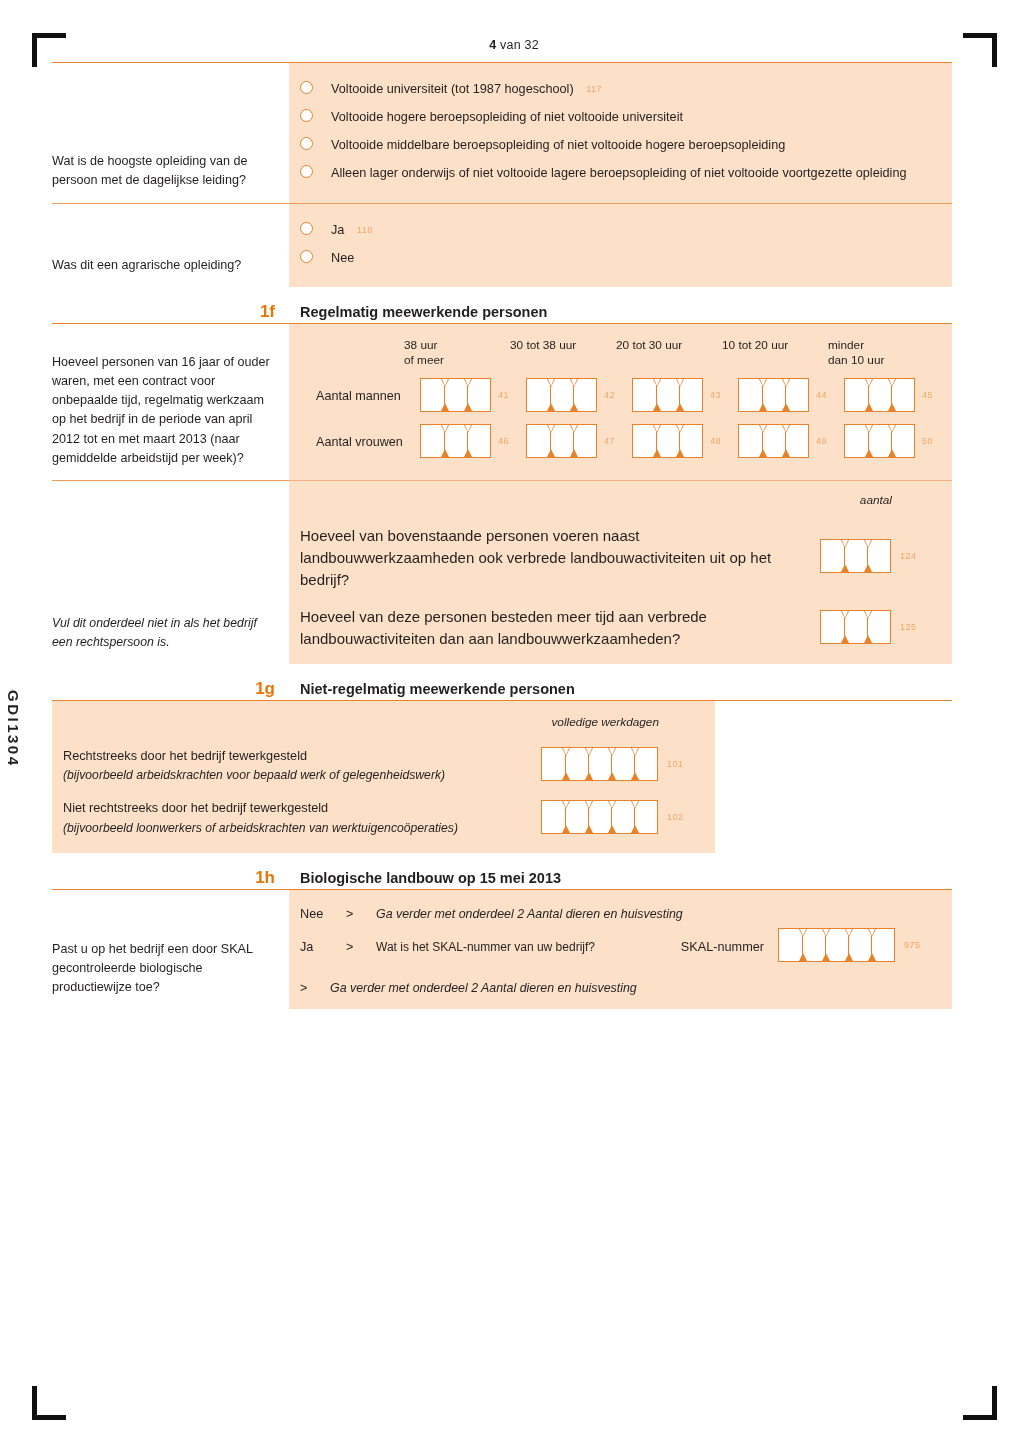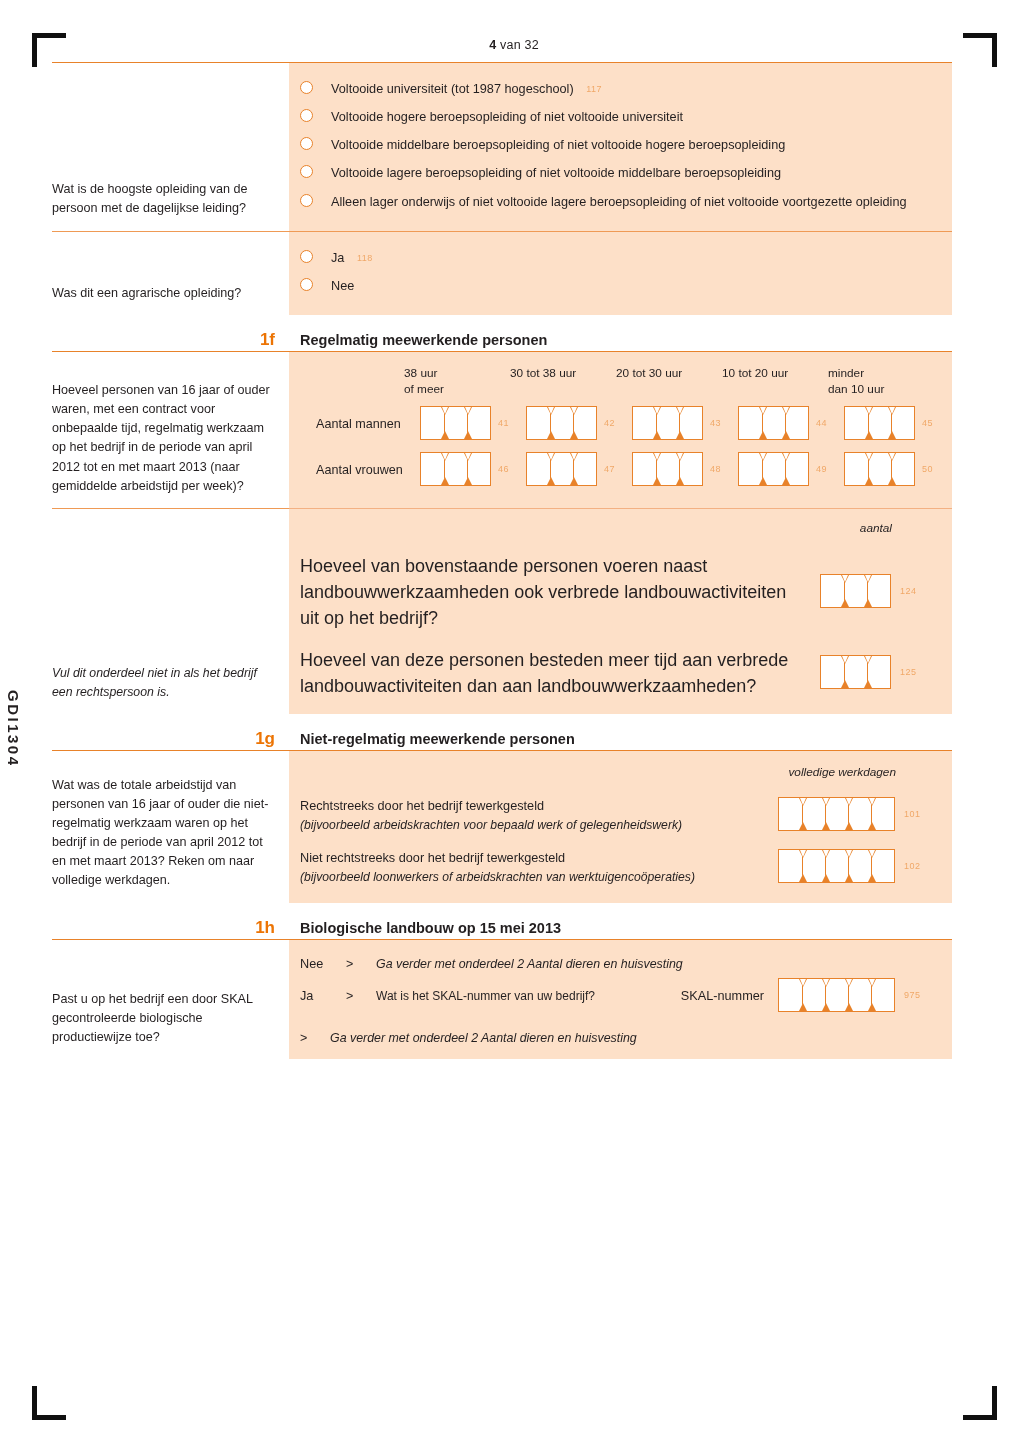--- a/index.html
+++ b/index.html
@@ -178,21 +178,21 @@
   .vb { position: relative; padding-top: 4px; }
   .vb .colhdr {
     position: absolute; right: 46px; top: 2px;
     font-size: 11.8px; font-style: italic; color: #231f20;
   }
   .vb-row {
     display: flex; align-items: center;
     margin: 16px 0 4px 0;
   }
   .vb-row .txt {
-    flex: 1; font-size: 18px; line-height: 1.45; padding-right: 16px;
+    flex: 1; font-size: 15px; line-height: 1.45; padding-right: 16px;
   }
   .vb-row .fld { flex: 0 0 auto; width: 118px; }
 
   
   .ng { position: relative; padding-top: 2px; }
   .ng .colhdr {
     position: absolute; right: 42px; top: 4px;
     font-size: 11.8px; font-style: italic; color: #231f20;
   }
   .ng-row { display: flex; align-items: center; margin: 15px 0 6px 0; }
@@ -263,24 +263,20 @@
       <div class="opt">
         <span class="radio"></span>
         <span class="opt-label">Voltooide hogere beroepsopleiding of niet voltooide universiteit</span>
       </div>
 
       <div class="opt">
         <span class="radio"></span>
         <span class="opt-label">Voltooide middelbare beroepsopleiding of niet voltooide hogere beroepsopleiding</span>
       </div>
 
-      <div class="opt">
-        <span class="radio"></span>
-        <span class="opt-label">Voltooide lagere beroepsopleiding of niet voltooide middelbare beroepsopleiding</span>
-      </div>
 
       <div class="opt">
         <span class="radio"></span>
         <span class="opt-label">Alleen lager onderwijs of niet voltooide lagere beroepsopleiding of niet voltooide voortgezette opleiding</span>
       </div>
 
     </div>
   </div>
 
   <div class="hr-full"></div>
@@ -503,21 +499,20 @@
     </div>
   </div>
 
   <div class="sec-head" style="padding-top:16px">
     <div class="sec-num">1g</div>
     <div class="sec-title">Niet-regelmatig meewerkende personen</div>
   </div>
   <div class="rule dark"></div>
 
   <div class="row">
-    <div class="LCOL">Wat was de totale arbeidstijd van personen van 16 jaar of ouder die niet-regelmatig werkzaam waren op het bedrijf in de periode van april 2012 tot en met maart 2013? Reken om naar volledige werkdagen.</div>
     <div class="RCOL">
       <div class="ng">
         <div class="colhdr">volledige werkdagen</div>
 
         <div class="ng-row" style="margin-top:34px">
           <div class="txt">
             <div class="l1">Rechtstreeks door het bedrijf tewerkgesteld</div>
             <div class="l2">(bijvoorbeeld arbeidskrachten voor bepaald werk of gelegenheidswerk)</div>
           </div>
           <div class="fld">

